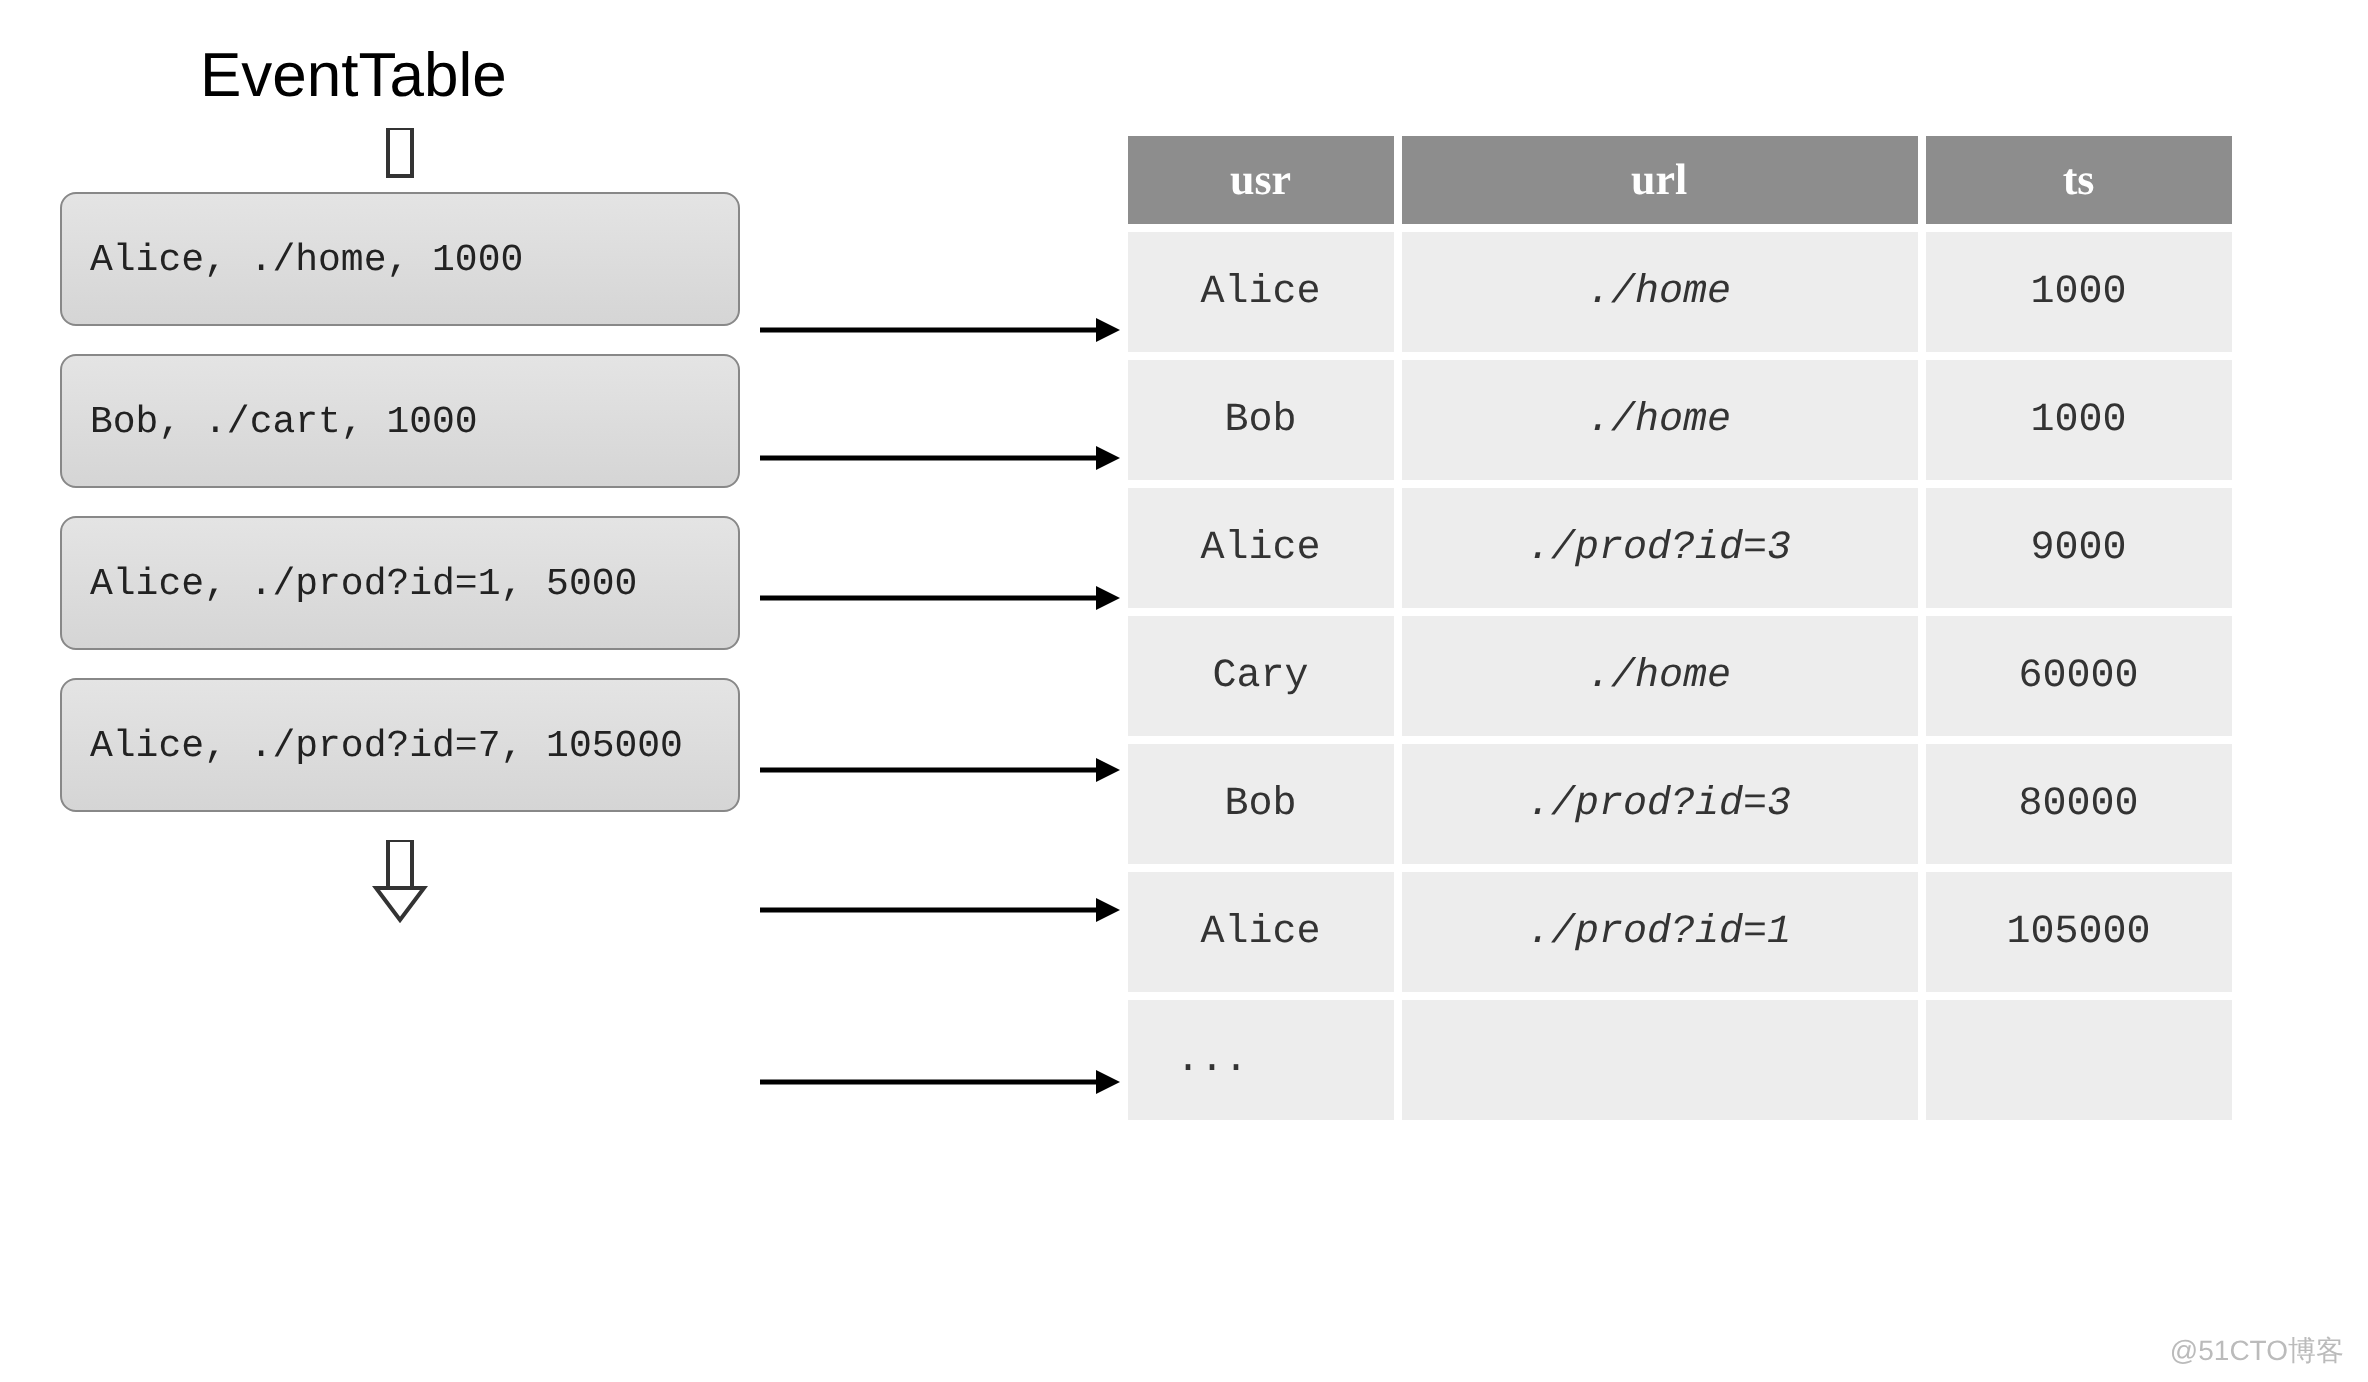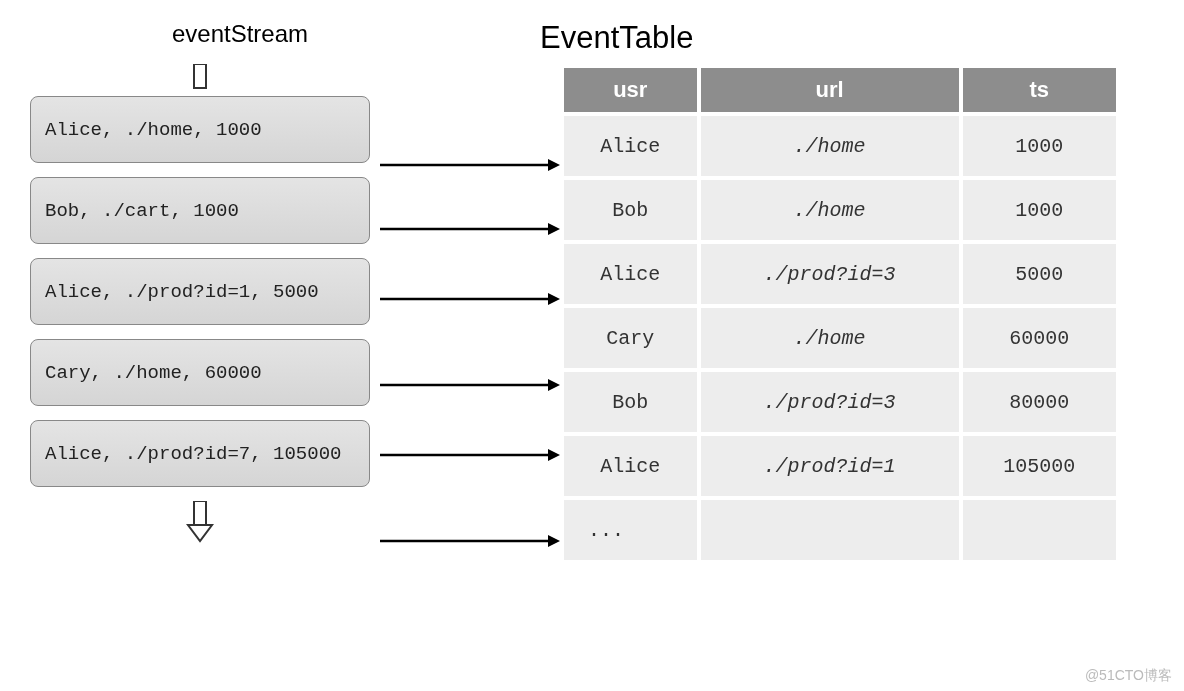--- a/index.html
+++ b/index.html
@@ -73,21 +73,21 @@
     margin-top: 22px;
   }
   table.event-table {
     border-collapse: separate;
     border-spacing: 4px;
     width: 560px;
   }
   table.event-table th {
     background: #8d8d8d;
     color: #fff;
-    font-family: Liberation Sans, sans-serif;
+    font-family: Liberation Serif, serif;
     font-weight: bold;
     font-size: 22px;
     height: 44px;
     text-align: center;
   }
   table.event-table td {
     background: #ededed;
     font-family: "Consolas","Courier New",monospace;
     font-size: 20px;
     color: #333;
@@ -105,42 +105,38 @@
     right: 12px;
     bottom: 6px;
     color: #bbb;
     font-size: 14px;
   }
 </style>
 </head>
 <body>
 
 <div class="titles">
-  <div class="title-left">eventStream</div>
   <div class="title-right">EventTable</div>
 </div>
 
 <div class="main">
 
   <div class="stream-col">
     <svg class="pipe-top" width="22" height="26">
       <rect x="5" y="0" width="12" height="24" fill="#fff" stroke="#333" stroke-width="2"></rect>
     </svg>
 
     <div class="stream-pill">
         <span>Alice,  ./home,  1000</span>
       </div>
     <div class="stream-pill">
         <span>Bob,  ./cart,  1000</span>
       </div>
     <div class="stream-pill">
         <span>Alice,  ./prod?id=1,  5000</span>
-      </div>
-    <div class="stream-pill">
-        <span>Cary,  ./home,  60000</span>
       </div>
     <div class="stream-pill">
         <span>Alice,  ./prod?id=7,  105000</span>
       </div>
 
     <svg width="30" height="42">
       <rect x="9" y="0" width="12" height="24" fill="#fff" stroke="#333" stroke-width="2"></rect>
       <polygon points="3,24 27,24 15,40" fill="#fff" stroke="#333" stroke-width="2"></polygon>
     </svg>
   </div>
@@ -206,21 +202,21 @@
           <td>
               <div class="url-wrap">./home</div>
             </td>
           <td>1000</td>
         </tr>
         <tr>
           <td>Alice</td>
           <td>
               <div class="url-wrap">./prod?id=3</div>
             </td>
-          <td>5000</td>
+          <td>9000</td>
         </tr>
         <tr>
           <td>Cary</td>
           <td>
               <div class="url-wrap">./home</div>
             </td>
           <td>60000</td>
         </tr>
         <tr>
           <td>Bob</td>

